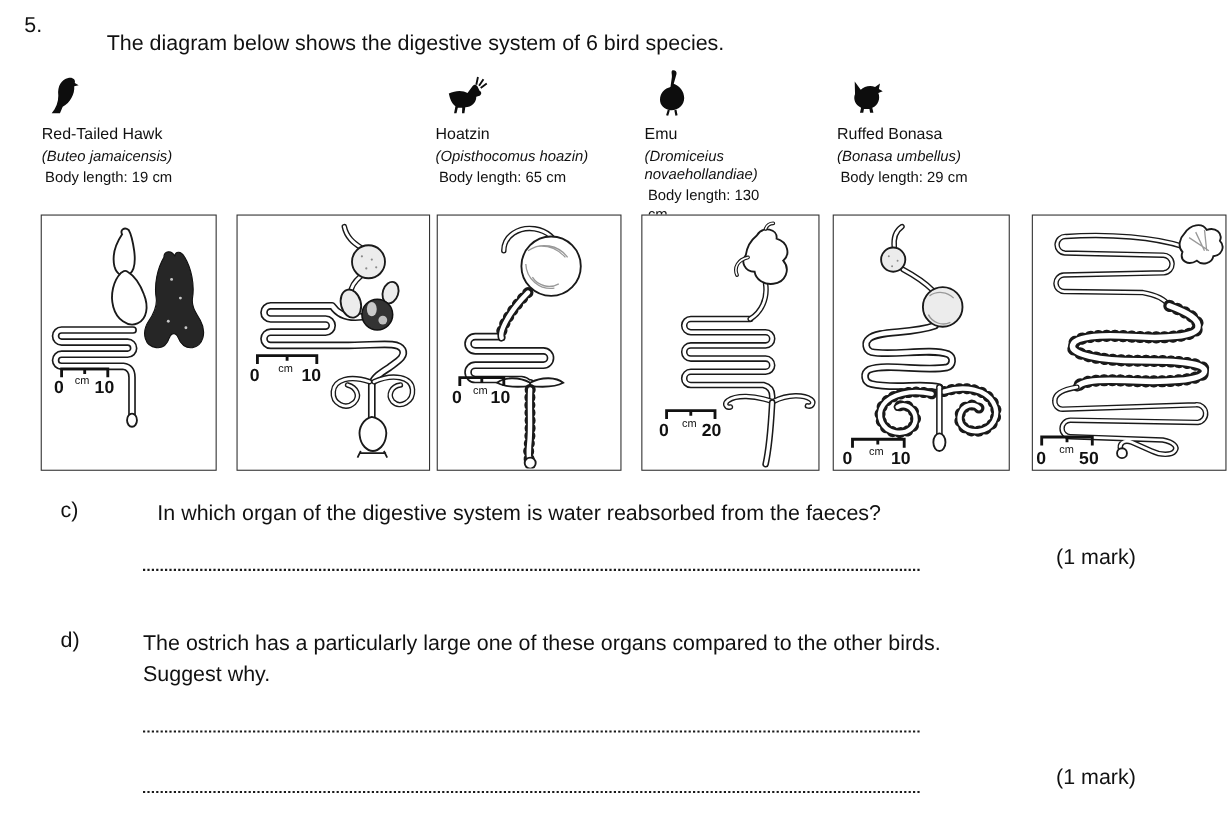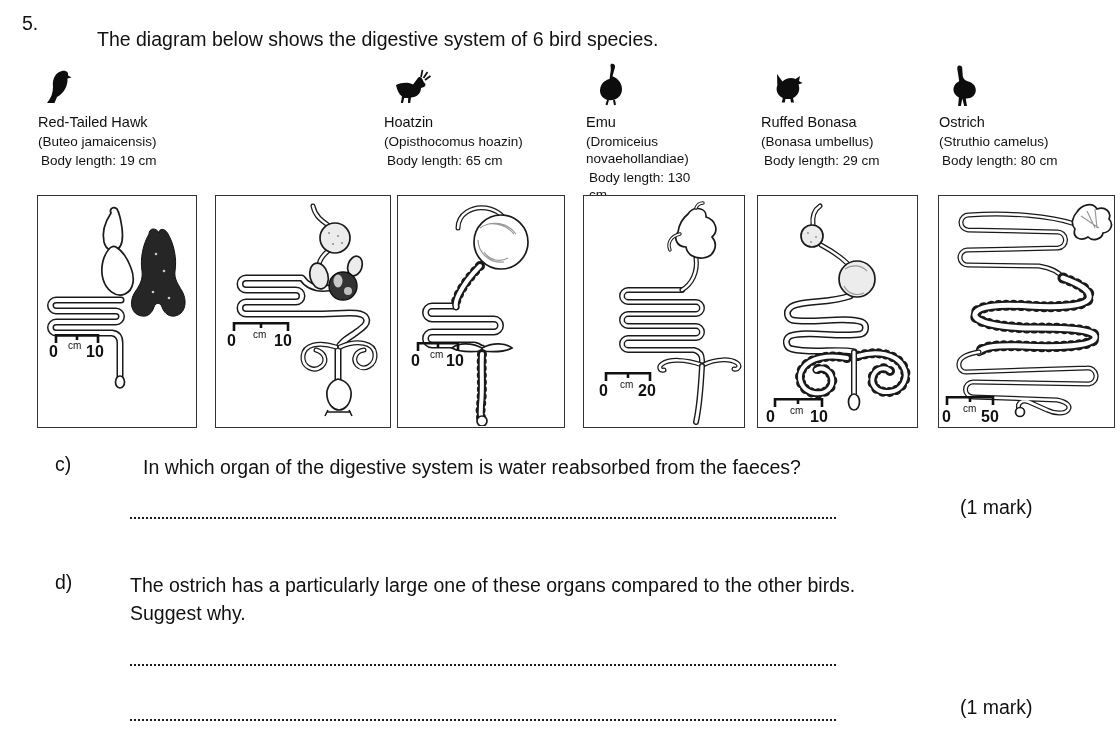--- a/index.html
+++ b/index.html
@@ -3,21 +3,21 @@
 <meta charset="utf-8">
 <style>
   html,body{margin:0;padding:0;background:#fff;}
   .page{position:relative;width:1120px;height:755px;background:#fff;overflow:hidden;
         font-family:"Liberation Sans",sans-serif;color:#111;}
   .hdr-num{position:absolute;left:22px;top:12px;font-size:19.5px;}
   .hdr-text{position:absolute;left:97px;top:28px;font-size:19.5px;}
   .bird-col{position:absolute;top:60px;}
   .icon-wrap{height:46px;display:flex;align-items:flex-end;padding-left:10px;}
   .bird-name{font-weight:400;font-size:14.5px;margin-top:7px;line-height:18px;}
-  .bird-sci{font-size:13.5px;margin-top:2px;line-height:17px;}
+  .bird-sci{font-style:italic;font-size:13.5px;margin-top:2px;line-height:17px;}
   .bird-len{font-size:13.5px;margin-top:2px;padding-left:3px;line-height:17px;}
   .dia-box{position:absolute;top:195px;border:1.5px solid #333;background:#fff;height:233px;box-sizing:border-box;}
   .dia-box svg{display:block;}
   .q-label{position:absolute;font-size:19.5px;}
   .q-text{position:absolute;font-size:19.5px;line-height:28px;}
   .ans-line{position:absolute;height:0;border-bottom:2.5px dotted #1a1a1a;}
   .marks{position:absolute;font-size:19.5px;}
   
   .t7{fill:none;stroke:#1a1a1a;stroke-width:7;stroke-linecap:round;stroke-linejoin:round}
   .w4{fill:none;stroke:#fff;stroke-width:4;stroke-linecap:round;stroke-linejoin:round}
@@ -53,21 +53,21 @@
       <svg width="30" height="38" viewBox="0 0 30 38">
           <path class="icon" d="M5,35 C9,30 11,25 11,19 C10,10 14,4.5 20,3 C24,2 27,4.5 26,7.5 L29.5,9.5 L25.5,10.5 C26,17.5 22,25.5 15,29 L12.5,35 Z"></path>
         </svg>
     </div>
     <div class="bird-name">Red-Tailed Hawk</div>
     <div class="bird-sci">(Buteo jamaicensis)</div>
     <div class="bird-len">Body length: 19 cm</div>
   </div>
 
 
-  <div class="bird-col" style="left:384px;width:182px">
+  <div class="bird-col" style="left:396px;width:182px">
     <div class="icon-wrap">
       <svg width="38" height="38" viewBox="0 0 38 38">
           <path d="M27,9 l1.5,-7 M29.5,10 l4,-6 M31,12 l5.5,-4" fill="none" stroke="#0d0d0d" stroke-width="1.7"></path>
           <path class="icon" d="M2,17 c6,-3 13,-3 17,-0.5 l4.5,-6 c1,-2 3.5,-2 4.5,0 l2,4 c2,1 2,3.5 0,4.5 l-3,1 c0,5.5 -4.5,9.5 -10,9.5 l-.8,5.5 h-2.2 l.2,-5 h-4 l-1.2,5 h-2.2 l1.2,-6.5 c-3.5,-2.5 -5,-7 -6,-11.5 z"></path>
         </svg>
     </div>
     <div class="bird-name">Hoatzin</div>
     <div class="bird-sci">(Opisthocomus hoazin)</div>
     <div class="bird-len">Body length: 65 cm</div>
   </div>
@@ -88,30 +88,20 @@
     <div class="icon-wrap">
       <svg width="34" height="38" viewBox="0 0 34 38">
           <path class="icon" d="M6,6 l5.5,7.5 c3,-3 8.5,-4.5 13,-2.5 l4.5,-3 -1,5 3.5,2 -4,1.5 c2,5 0,11 -5.5,13.5 l1,4.5 h-3 l-.6,-3.5 h-5 l-.6,3.5 h-3 l1,-4.5 c-5,-2.5 -7.5,-7.5 -5.5,-12.5 z"></path>
         </svg>
     </div>
     <div class="bird-name">Ruffed Bonasa</div>
     <div class="bird-sci">(Bonasa umbellus)</div>
     <div class="bird-len">Body length: 29 cm</div>
   </div>
 
-  <div class="bird-col" style="left:939px;width:172px">
-    <div class="icon-wrap">
-      <svg width="32" height="42" viewBox="0 0 32 42">
-          <path class="icon" d="M9,2 c2,-1.2 4.2,0 4.2,2 l.6,8.5 c1,3 2.5,4 5.5,5 c4.5,1.2 7.5,4.5 7.5,8.5 c0,5.5 -4.5,8.8 -10,8.5 l1.5,9.5 h-2.6 l-2.4,-9.5 -1.8,9.5 h-2.6 l1,-10.5 c-4,-2 -6.3,-6 -5.2,-10 c.9,-3.2 3.2,-5.2 5.5,-6.2 l-1.4,-9.3 c-.3,-2.4 -1.3,-4.4 .2,-6 z M13,3 l-4,1"></path>
-        </svg>
-    </div>
-    <div class="bird-name">Ostrich</div>
-    <div class="bird-sci">(Struthio camelus)</div>
-    <div class="bird-len">Body length: 80 cm</div>
-  </div>
 
   <div class="dia-box" style="left:37px;width:160px">
     <svg width="157" height="230" viewBox="0 0 157 230">
       <defs>
           <path id="p-hk" d="M83,104 H18 a5.5,5.5 0 0 0 0,11 H78 a5.5,5.5 0 0 1 0,11 H18 a5.5,5.5 0 0 0 0,11 H74 q8,1 8,10 V181"></path>
         </defs>
       <use href="#p-hk" class="t7"></use>
         <use href="#p-hk" class="w4"></use>
       <ellipse cx="82" cy="186" rx="4.5" ry="6" class="organ"></ellipse>
       <path class="organ" d="M79,13 c-4,-3 -8,0 -6,4 c-6,9 -9,20 -7,29 c2,8 9,11 14,7 c5,-4 5,-13 4,-21 c-1,-7 -2,-14 -5,-19 z"></path>

